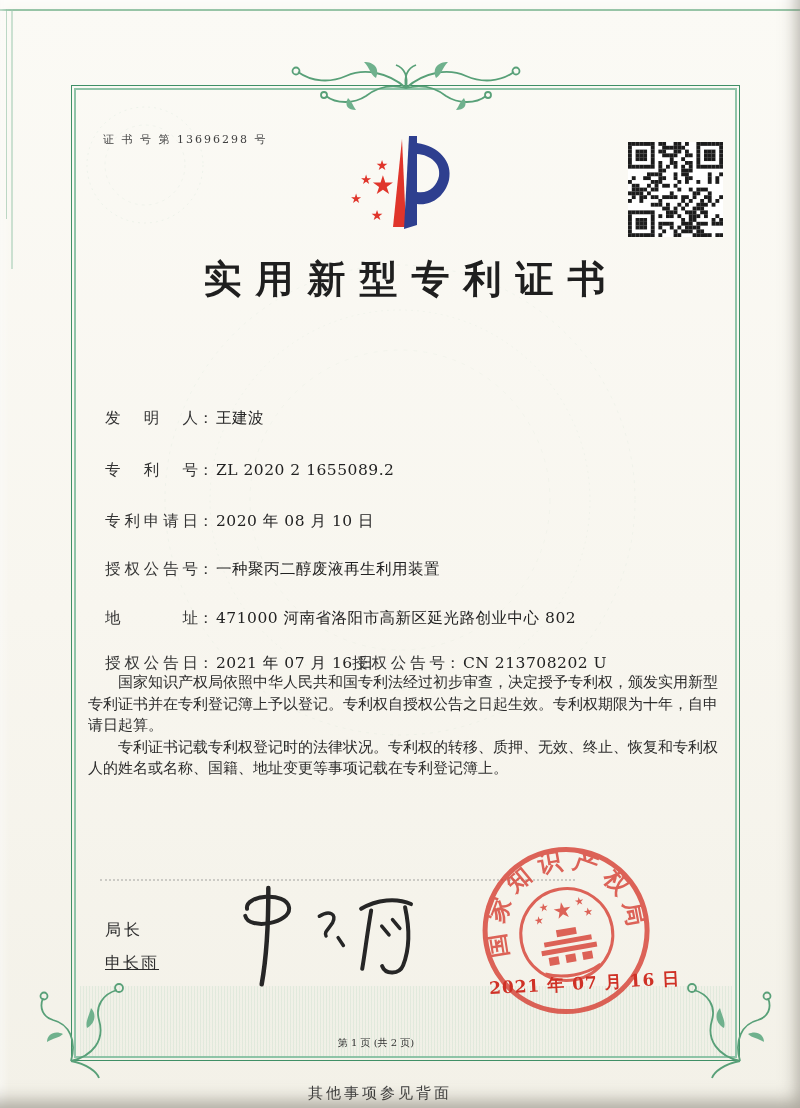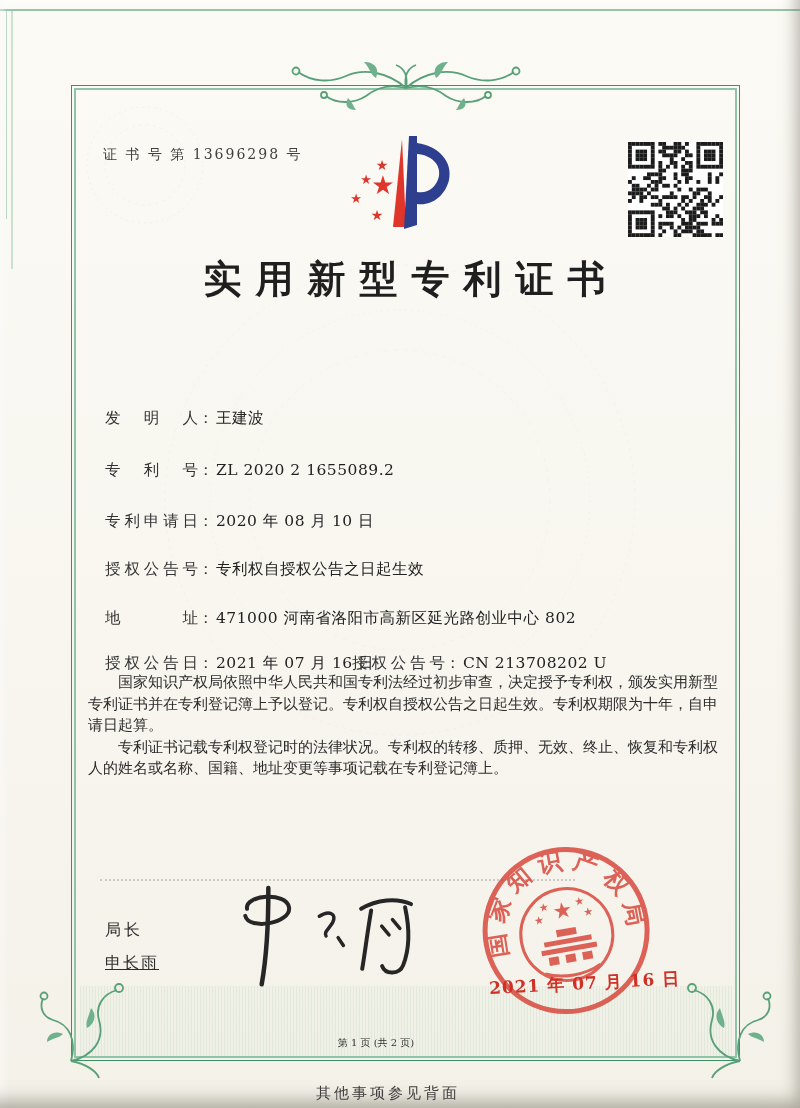--- a/index.html
+++ b/index.html
@@ -13,21 +13,21 @@
   .edge-left2{position:absolute;left:11px;top:9px;width:2px;height:260px;background:#9cc7ad;opacity:.5;}
 
   .frame{position:absolute;left:71px;top:85px;width:667px;height:974px;border:1.5px solid #3f8f66;}
   .frame::after{content:"";position:absolute;inset:2px;border:2px solid #8fc4a8;}
 
   .wash{position:absolute;left:80px;top:986px;width:652px;height:72px;opacity:.55;
         background:repeating-linear-gradient(90deg, rgba(130,190,155,.30) 0 1px, rgba(130,190,155,.05) 1px 3px);}
 
   .ornament{position:absolute;pointer-events:none;}
 
-  .cert-no{position:absolute;left:103px;top:146px;font-size:14px;letter-spacing:2px;color:#3f3f3f;text-align:right;}
+  .cert-no{position:absolute;left:103px;top:132px;font-size:11px;letter-spacing:2px;color:#3f3f3f;text-align:right;}
 
   .title{position:absolute;left:71px;top:254px;width:667px;text-align:center;
          font-size:38px;font-weight:bold;color:#1f1f1f;letter-spacing:14px;text-indent:14px;}
 
   .fields{position:absolute;left:105px;top:350px;width:580px;height:340px;font-size:15.5px;color:#2e2e2e;}
   .frow{position:absolute;left:0;width:580px;white-space:nowrap;}
   .fpair{display:inline-block;}
   .pair2{position:absolute;left:247px;top:0;}
   .flabel{display:inline-block;width:93px;text-align:justify;text-align-last:justify;color:#333;}
   .fcolon{display:inline-block;width:16px;color:#333;}
@@ -41,21 +41,21 @@
 
   .sig-title{position:absolute;left:105px;top:920px;font-size:16px;color:#2d2d2d;letter-spacing:3px;}
   .sig-name{position:absolute;left:105px;top:953px;font-size:16px;color:#2d2d2d;letter-spacing:2px;text-decoration:underline;}
   .autograph{position:absolute;left:212px;top:880px;transform:rotate(-2deg);}
 
   .seal{position:absolute;left:455px;top:833px;transform:rotate(-10deg);opacity:.92;}
   .seal-date{position:absolute;left:489px;top:972px;font-size:17px;color:#cf3126;letter-spacing:1px;
              transform:rotate(-3deg);font-weight:bold;white-space:nowrap;}
 
   .page-info{position:absolute;left:71px;top:1036px;width:610px;text-align:center;font-size:10px;color:#333;}
-  .back-note{position:absolute;left:48px;top:1084px;width:680px;text-align:center;font-size:15px;color:#3a3a3a;letter-spacing:3px;}
+  .back-note{position:absolute;left:40px;top:1084px;width:680px;text-align:center;font-size:15px;color:#3a3a3a;letter-spacing:3px;}
 
   .qr{position:absolute;left:628px;top:142px;}
   .logo{position:absolute;left:335px;top:130px;}
   .wm{position:absolute;left:0;top:0;pointer-events:none;}
 </style>
 </head>
 <body>
 
 <div class="page">
 
@@ -426,21 +426,21 @@
       <rect x="87.40" y="91.20" width="3.86" height="3.86" fill="#1c1c1c"></rect>
       <rect x="91.20" y="91.20" width="3.86" height="3.86" fill="#1c1c1c"></rect>
     </svg>
 
   <div class="title">实用新型专利证书</div>
 
   <div class="fields" id="fields">
       <div class="frow" style="top: 58px;"><span class="fpair"><span class="flabel">发明人</span><span class="fcolon">：</span><span class="fvalue">王建波</span></span></div>
       <div class="frow" style="top: 110px;"><span class="fpair"><span class="flabel">专利号</span><span class="fcolon">：</span><span class="fvalue">ZL 2020 2 1655089.2</span></span></div>
       <div class="frow" style="top: 161px;"><span class="fpair"><span class="flabel">专利申请日</span><span class="fcolon">：</span><span class="fvalue">2020 年 08 月 10 日</span></span></div>
-      <div class="frow" style="top: 209px;"><span class="fpair"><span class="flabel">授权公告号</span><span class="fcolon">：</span><span class="fvalue">专利权自授权公告之日起生效</span></span></div>
+      <div class="frow" style="top: 209px;"><span class="fpair"><span class="flabel">授权公告号</span><span class="fcolon">：</span><span class="fvalue">一种聚丙二醇废液再生利用装置</span></span></div>
       <div class="frow" style="top: 258px;"><span class="fpair"><span class="flabel">地址</span><span class="fcolon">：</span><span class="fvalue">471000 河南省洛阳市高新区延光路创业中心 802</span></span></div>
       <div class="frow" style="top: 303px;"><span class="fpair"><span class="flabel">授权公告日</span><span class="fcolon">：</span><span class="fvalue">2021 年 07 月 16 日</span></span><span class="fpair pair2"><span class="flabel">授权公告号</span><span class="fcolon">：</span><span class="fvalue">CN 213708202 U</span></span></div>
     </div>
 
   <div class="paras" id="paras">
       <p>国家知识产权局依照中华人民共和国专利法经过初步审查，决定授予专利权，颁发实用新型专利证书并在专利登记簿上予以登记。专利权自授权公告之日起生效。专利权期限为十年，自申请日起算。</p>
       <p>专利证书记载专利权登记时的法律状况。专利权的转移、质押、无效、终止、恢复和专利权人的姓名或名称、国籍、地址变更等事项记载在专利登记簿上。</p>
     </div>
 
   <div class="dotline"></div>

